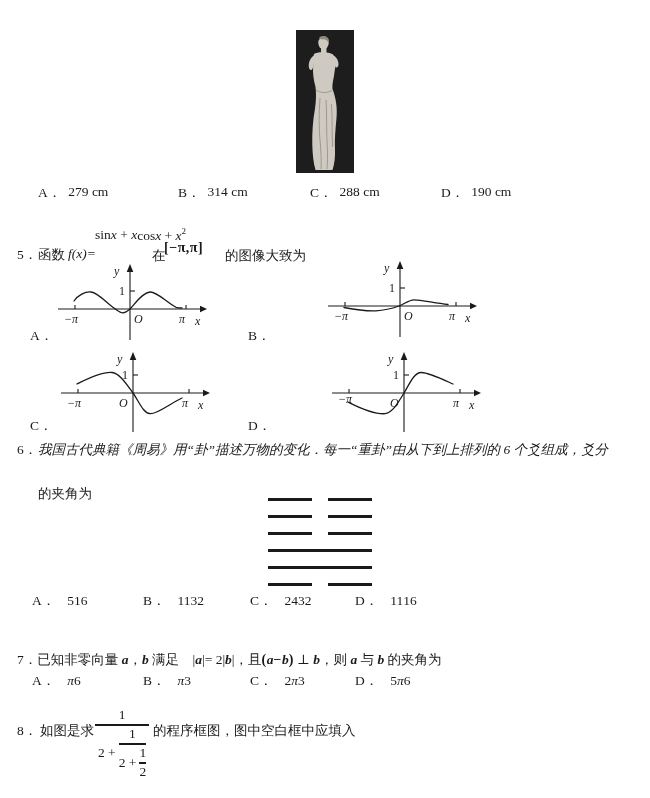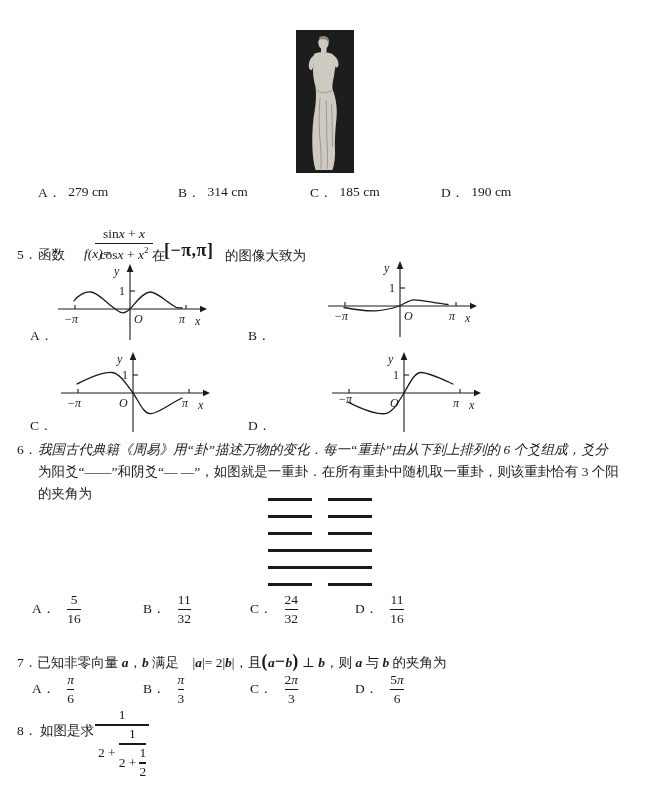--- a/index.html
+++ b/index.html
@@ -11,24 +11,24 @@
     color: #1a1a1a;
     font-family: "Liberation Serif", "DejaVu Serif", serif;
     position: relative;
     overflow: hidden;
   }
   #page { position: absolute; left: 0; top: 0; width: 650px; height: 798px; }
   .abs { position: absolute; white-space: nowrap; }
   .cn  { font-size: 13.5px; }
   .mi  { font-style: italic; }
   .vec { font-style: italic; font-weight: bold; }
-  .itv { font-weight: bold; font-size: 18px; letter-spacing: 0.5px; }
-
-  
-  .frac { display: inline-flex; flex-direction: column; align-items: center; line-height: 1.12; font-size: 13.5px; }
+  .itv { font-weight: bold; font-size: 14px; letter-spacing: 0.5px; }
+
+  
+  .frac { display: inline-flex; flex-direction: row; align-items: center; line-height: 1.12; font-size: 13.5px; }
   .frac .fbar { align-self: stretch; height: 1.2px; background: #1a1a1a; margin: 1.5px 0; }
   .frac sup { font-size: 9px; }
 
   
   .optrow1 { position: absolute; display: flex; gap: 7px; font-size: 13.5px; }
   .opt { position: absolute; display: flex; align-items: center; gap: 12px; font-size: 13.5px; }
 
   
   .hexagram { position: absolute; left: 268px; top: 498px; width: 104px; }
   .hex-row { height: 3px; display: flex; justify-content: space-between; }
@@ -77,30 +77,30 @@
   <div class="optrow1" style="left:38px; top:184px;">
     <span>A．</span>
     <span>279 cm</span>
   </div>
   <div class="optrow1" style="left:178px; top:184px;">
     <span>B．</span>
     <span>314 cm</span>
   </div>
   <div class="optrow1" style="left:310px; top:184px;">
     <span>C．</span>
-    <span>185 cm</span>
+    <span>288 cm</span>
   </div>
   <div class="optrow1" style="left:441px; top:184px;">
     <span>D．</span>
     <span>190 cm</span>
   </div>
 
   <span class="abs cn" style="left:17px; top:246px;">5．</span>
   <span class="abs cn" style="left:38px; top:246px;">函数</span>
-  <span class="abs cn mi" style="left:68px; top:246px;margin-left:16px;">f(x)=</span>
+  <span class="abs cn mi" style="left:68px; top:246px;">f(x)=</span>
   <span class="abs frac" style="left:95px; top:226px; min-width:58px;">
     <span class="fnum"><span>sin</span><span class="mi">x</span><span> + </span><span class="mi">x</span></span>
     <span class="fbar"></span>
     <span class="fden"><span>cos</span><span class="mi">x</span><span> + </span><span class="mi">x</span><sup>2</sup></span>
   </span>
   <span class="abs cn" style="left:152px; top:247px;">在</span>
   <span class="abs itv" style="left:164px; top:240px;">[−π,π]</span>
   <span class="abs cn" style="left:212px; top:247px;padding-left:13px;">的图像大致为</span>
 
   <svg class="graph" style="left:50px; top:262px;" width="160" height="80" viewBox="0 0 160 80">
@@ -170,21 +170,20 @@
     <text x="14" y="53" font-size="12" font-style="italic">−π</text>
     <text x="66" y="57" font-size="12" font-style="italic">O</text>
     <text x="129" y="57" font-size="12" font-style="italic">π</text>
     <text x="145" y="59" font-size="12" font-style="italic">x</text>
     <path class="cv" d="M24,52 C30,55 48,64.5 61,63.7 C68,63.2 74,53 80,43 C86,33 90,22.8 97,22.5 C104,22.2 118,29 129,34"></path>
   </svg>
   <span class="abs cn" style="left:248px; top:417px;">D．</span>
 
   <span class="abs cn" style="left:17px; top:441px;">6．</span>
   <span class="abs cn" style="left:38px; top:441px;font-style:italic;">我国古代典籍《周易》用“卦”描述万物的变化．每一“重卦”由从下到上排列的 6 个爻组成，爻分</span>
-  <span class="abs cn" style="left:38px; top:463px;">为阳爻“——”和阴爻“— —”，如图就是一重卦．在所有重卦中随机取一重卦，则该重卦恰有 3 个阳</span>
   <span class="abs cn" style="left:38px; top:485px;">的夹角为</span>
 
   <div class="hexagram">
       <div class="hex-row yin">
         <span class="seg"></span>
         <span class="seg"></span>
       </div>
       <div class="hex-row yin">
         <span class="seg"></span>
         <span class="seg"></span>
@@ -283,14 +282,15 @@
           <span>2 +</span>
           <span class="cfrac">
             <span>1</span>
             <span class="fbar"></span>
             <span>2</span>
           </span>
         </span>
       </span>
     </span>
   </span>
+  <span class="abs cn" style="left:153px; top:722px;">的程序框图，图中空白框中应填入</span>
 
 </div>
 
 </body></html>

